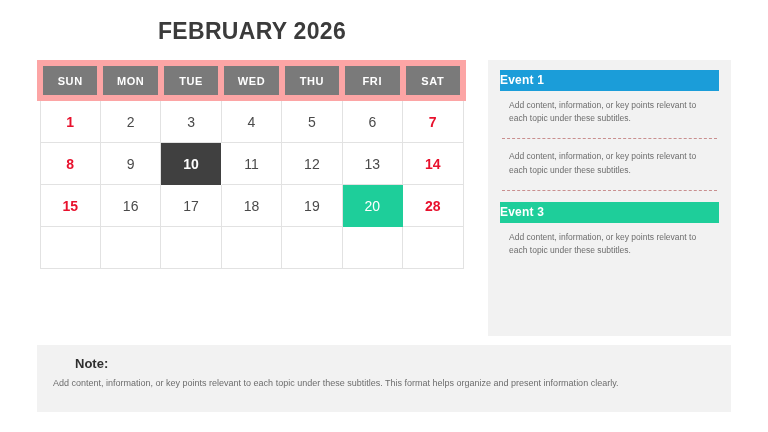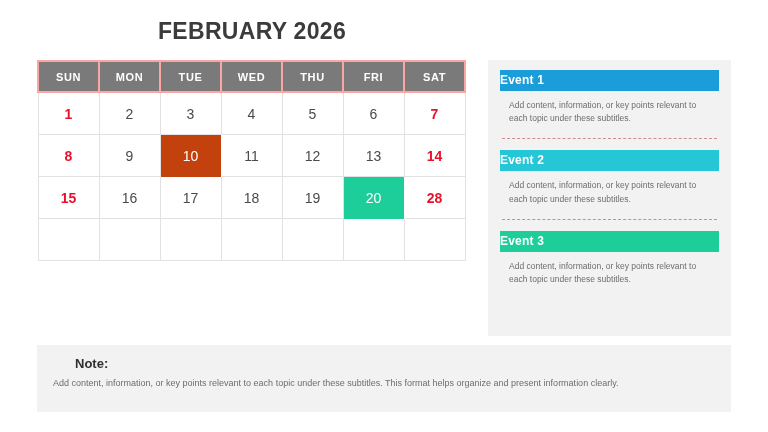--- a/index.html
+++ b/index.html
@@ -37,21 +37,21 @@
     border-collapse: collapse;
     table-layout: fixed;
   }
   .calendar th {
     background: #7a7a7a;
     color: #ffffff;
     font-size: 11px;
     font-weight: bold;
     letter-spacing: 0.6px;
     height: 27px;
-    border: 2px solid #fca5a5;
+    border: 6px solid #fca5a5;
     text-align: center;
     vertical-align: middle;
   }
   .calendar td {
     height: 41px;
     border: 1px solid #e2e2e2;
     text-align: center;
     vertical-align: middle;
     font-size: 14px;
     color: #4a4a4a;
@@ -59,21 +59,21 @@
   }
   .calendar td.weekend {
     color: #e8112d;
     font-weight: bold;
   }
   .calendar td.hl {
     color: #ffffff;
     font-weight: normal;
     border-color: transparent;
   }
-  .calendar td.hl-blue  { background: #c2410c; }
+  .calendar td.hl-blue  { background: #404040; font-weight: bold; }
   .calendar td.hl-cyan  { background: #25c6d6; }
   .calendar td.hl-green { background: #1ece9a; }
   .calendar td.empty { color: transparent; }
 
   
   .events-panel {
     position: absolute;
     left: 488px;
     top: 60px;
     width: 243px;
@@ -187,21 +187,20 @@
     </tbody>
 </table>
 
 <div class="events-panel" id="events-panel">
     <div class="event-block">
       <div class="event-bar" style="background: rgb(27, 157, 217);">Event 1</div>
       <div class="event-body">Add content, information, or key points relevant to each topic under these subtitles.</div>
     </div>
     <hr class="event-sep">
     <div class="event-block">
-      <div class="event-bar" style="background: rgb(37, 198, 214);">Event 2</div>
       <div class="event-body">Add content, information, or key points relevant to each topic under these subtitles.</div>
     </div>
     <hr class="event-sep">
     <div class="event-block">
       <div class="event-bar" style="background: rgb(30, 206, 154);">Event 3</div>
       <div class="event-body">Add content, information, or key points relevant to each topic under these subtitles.</div>
     </div>
   </div>
 
 <div class="note-box">

